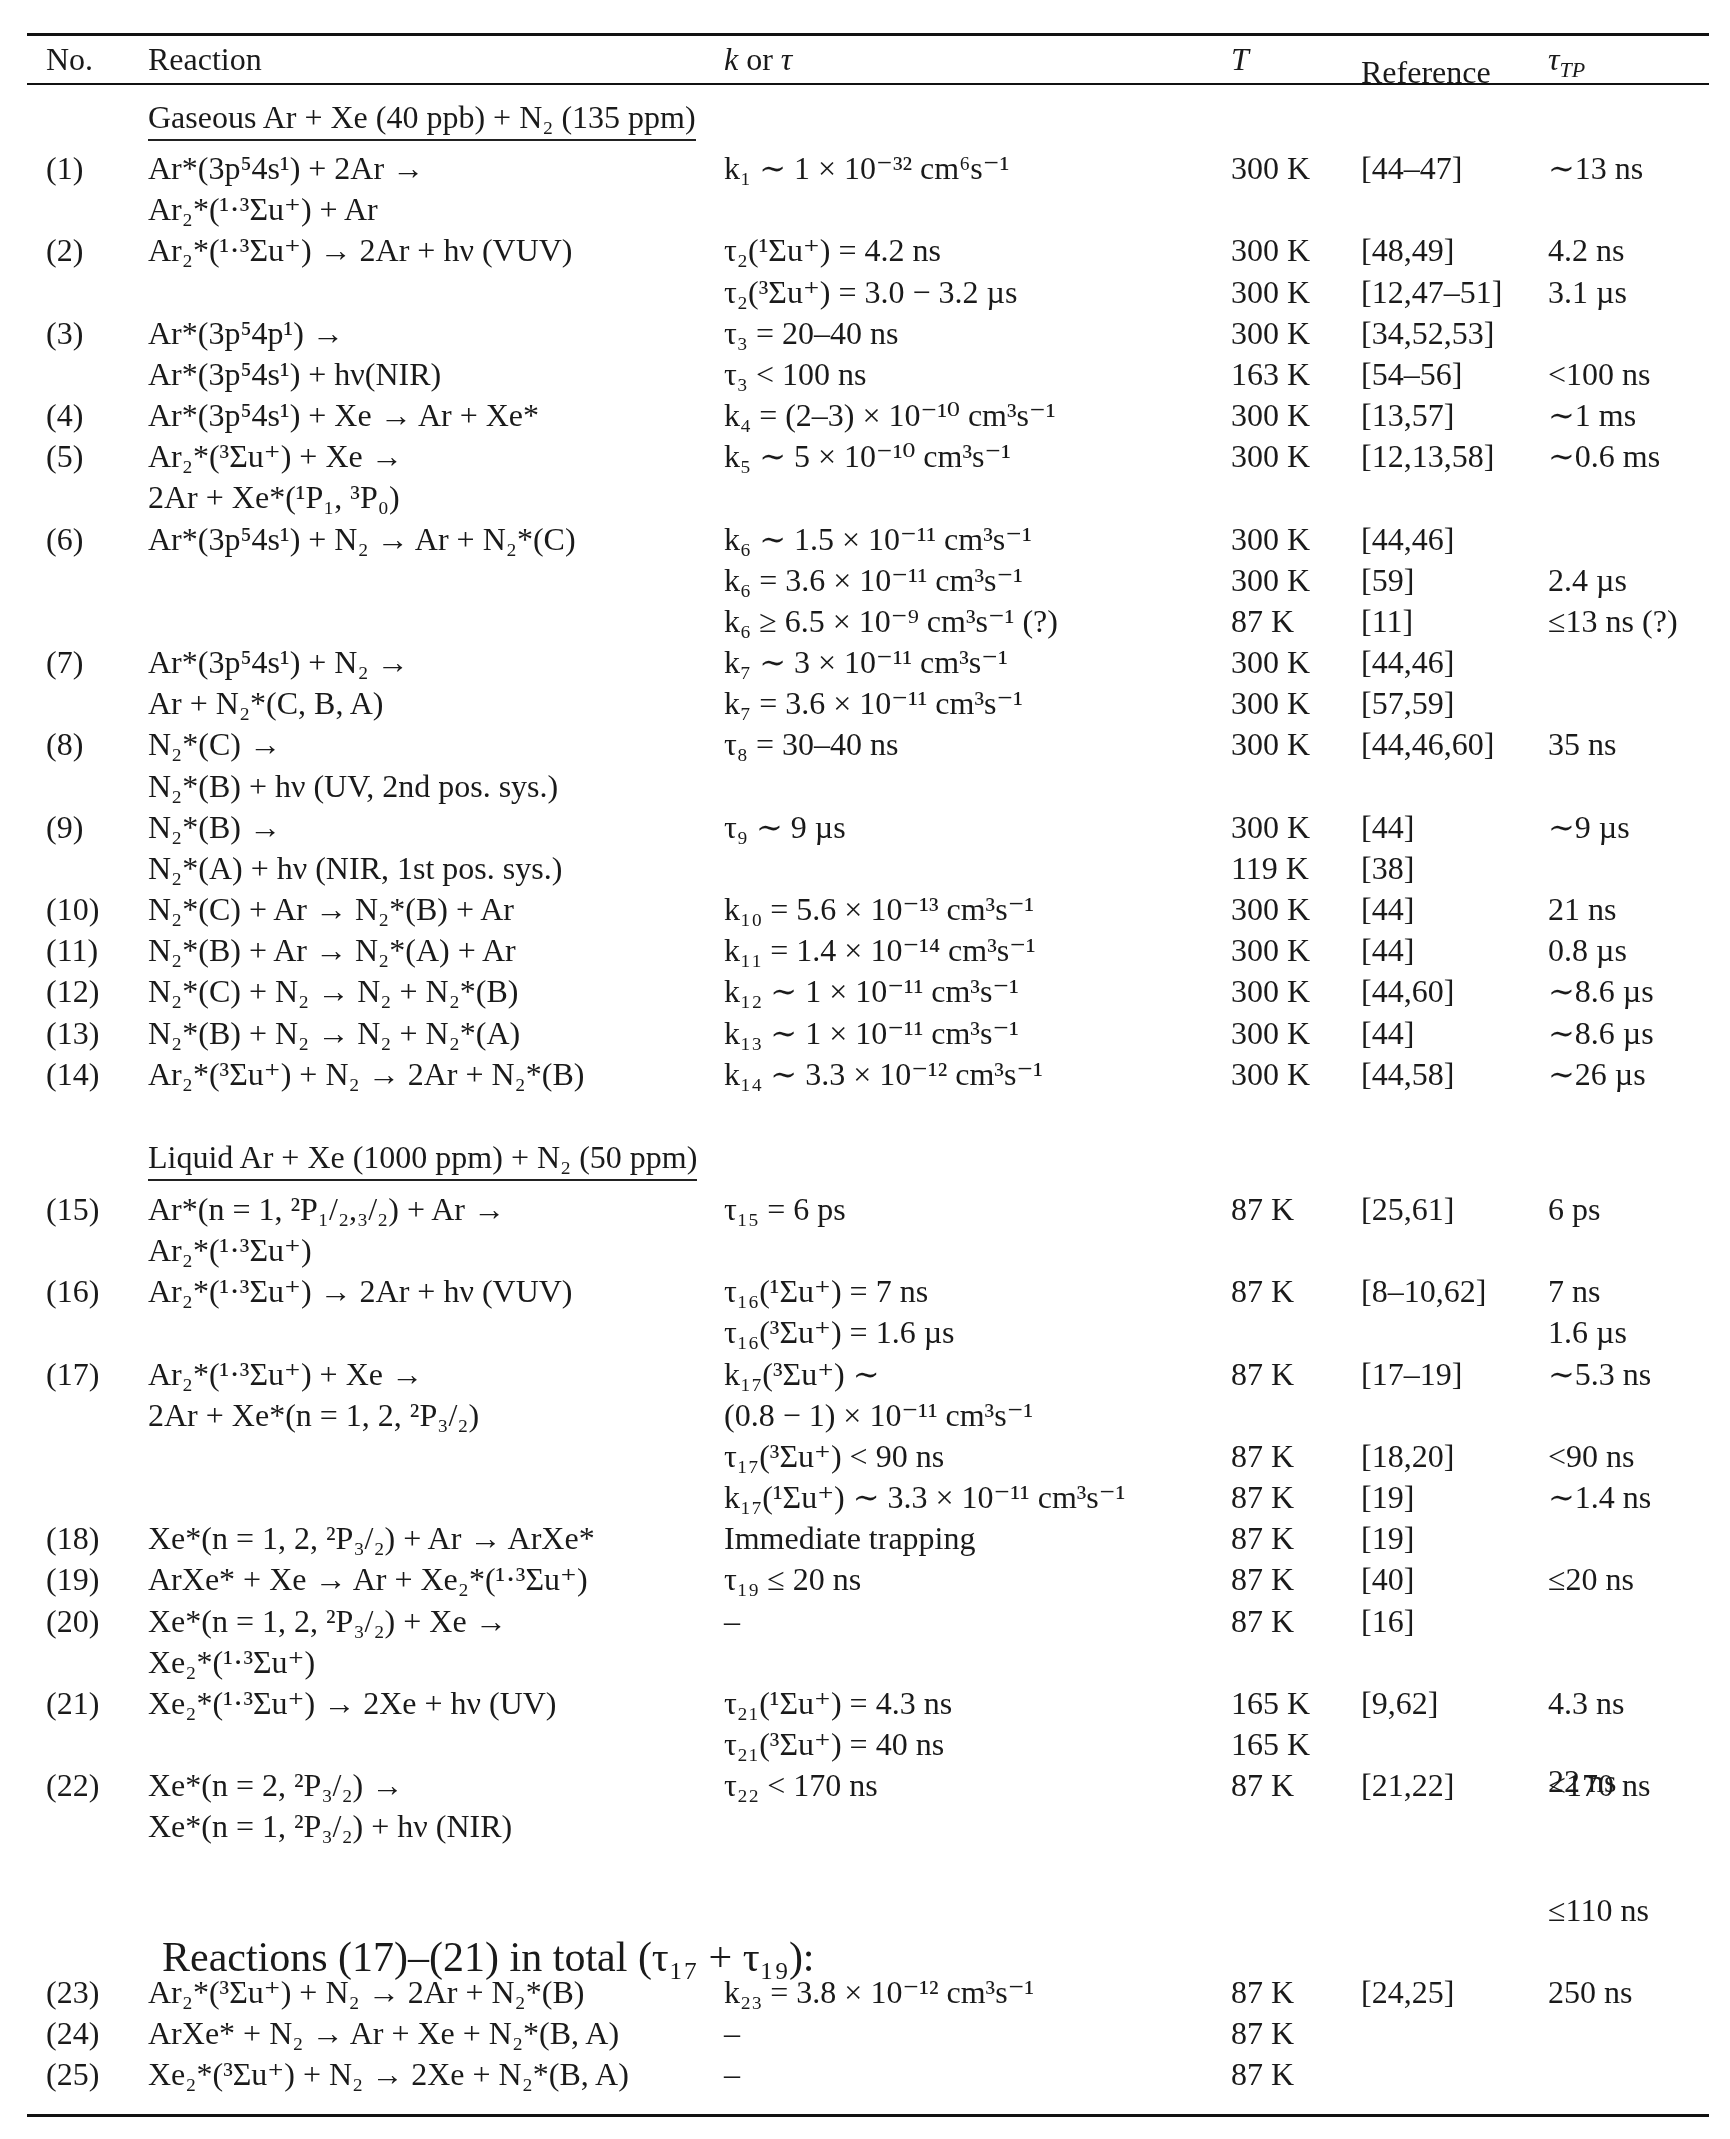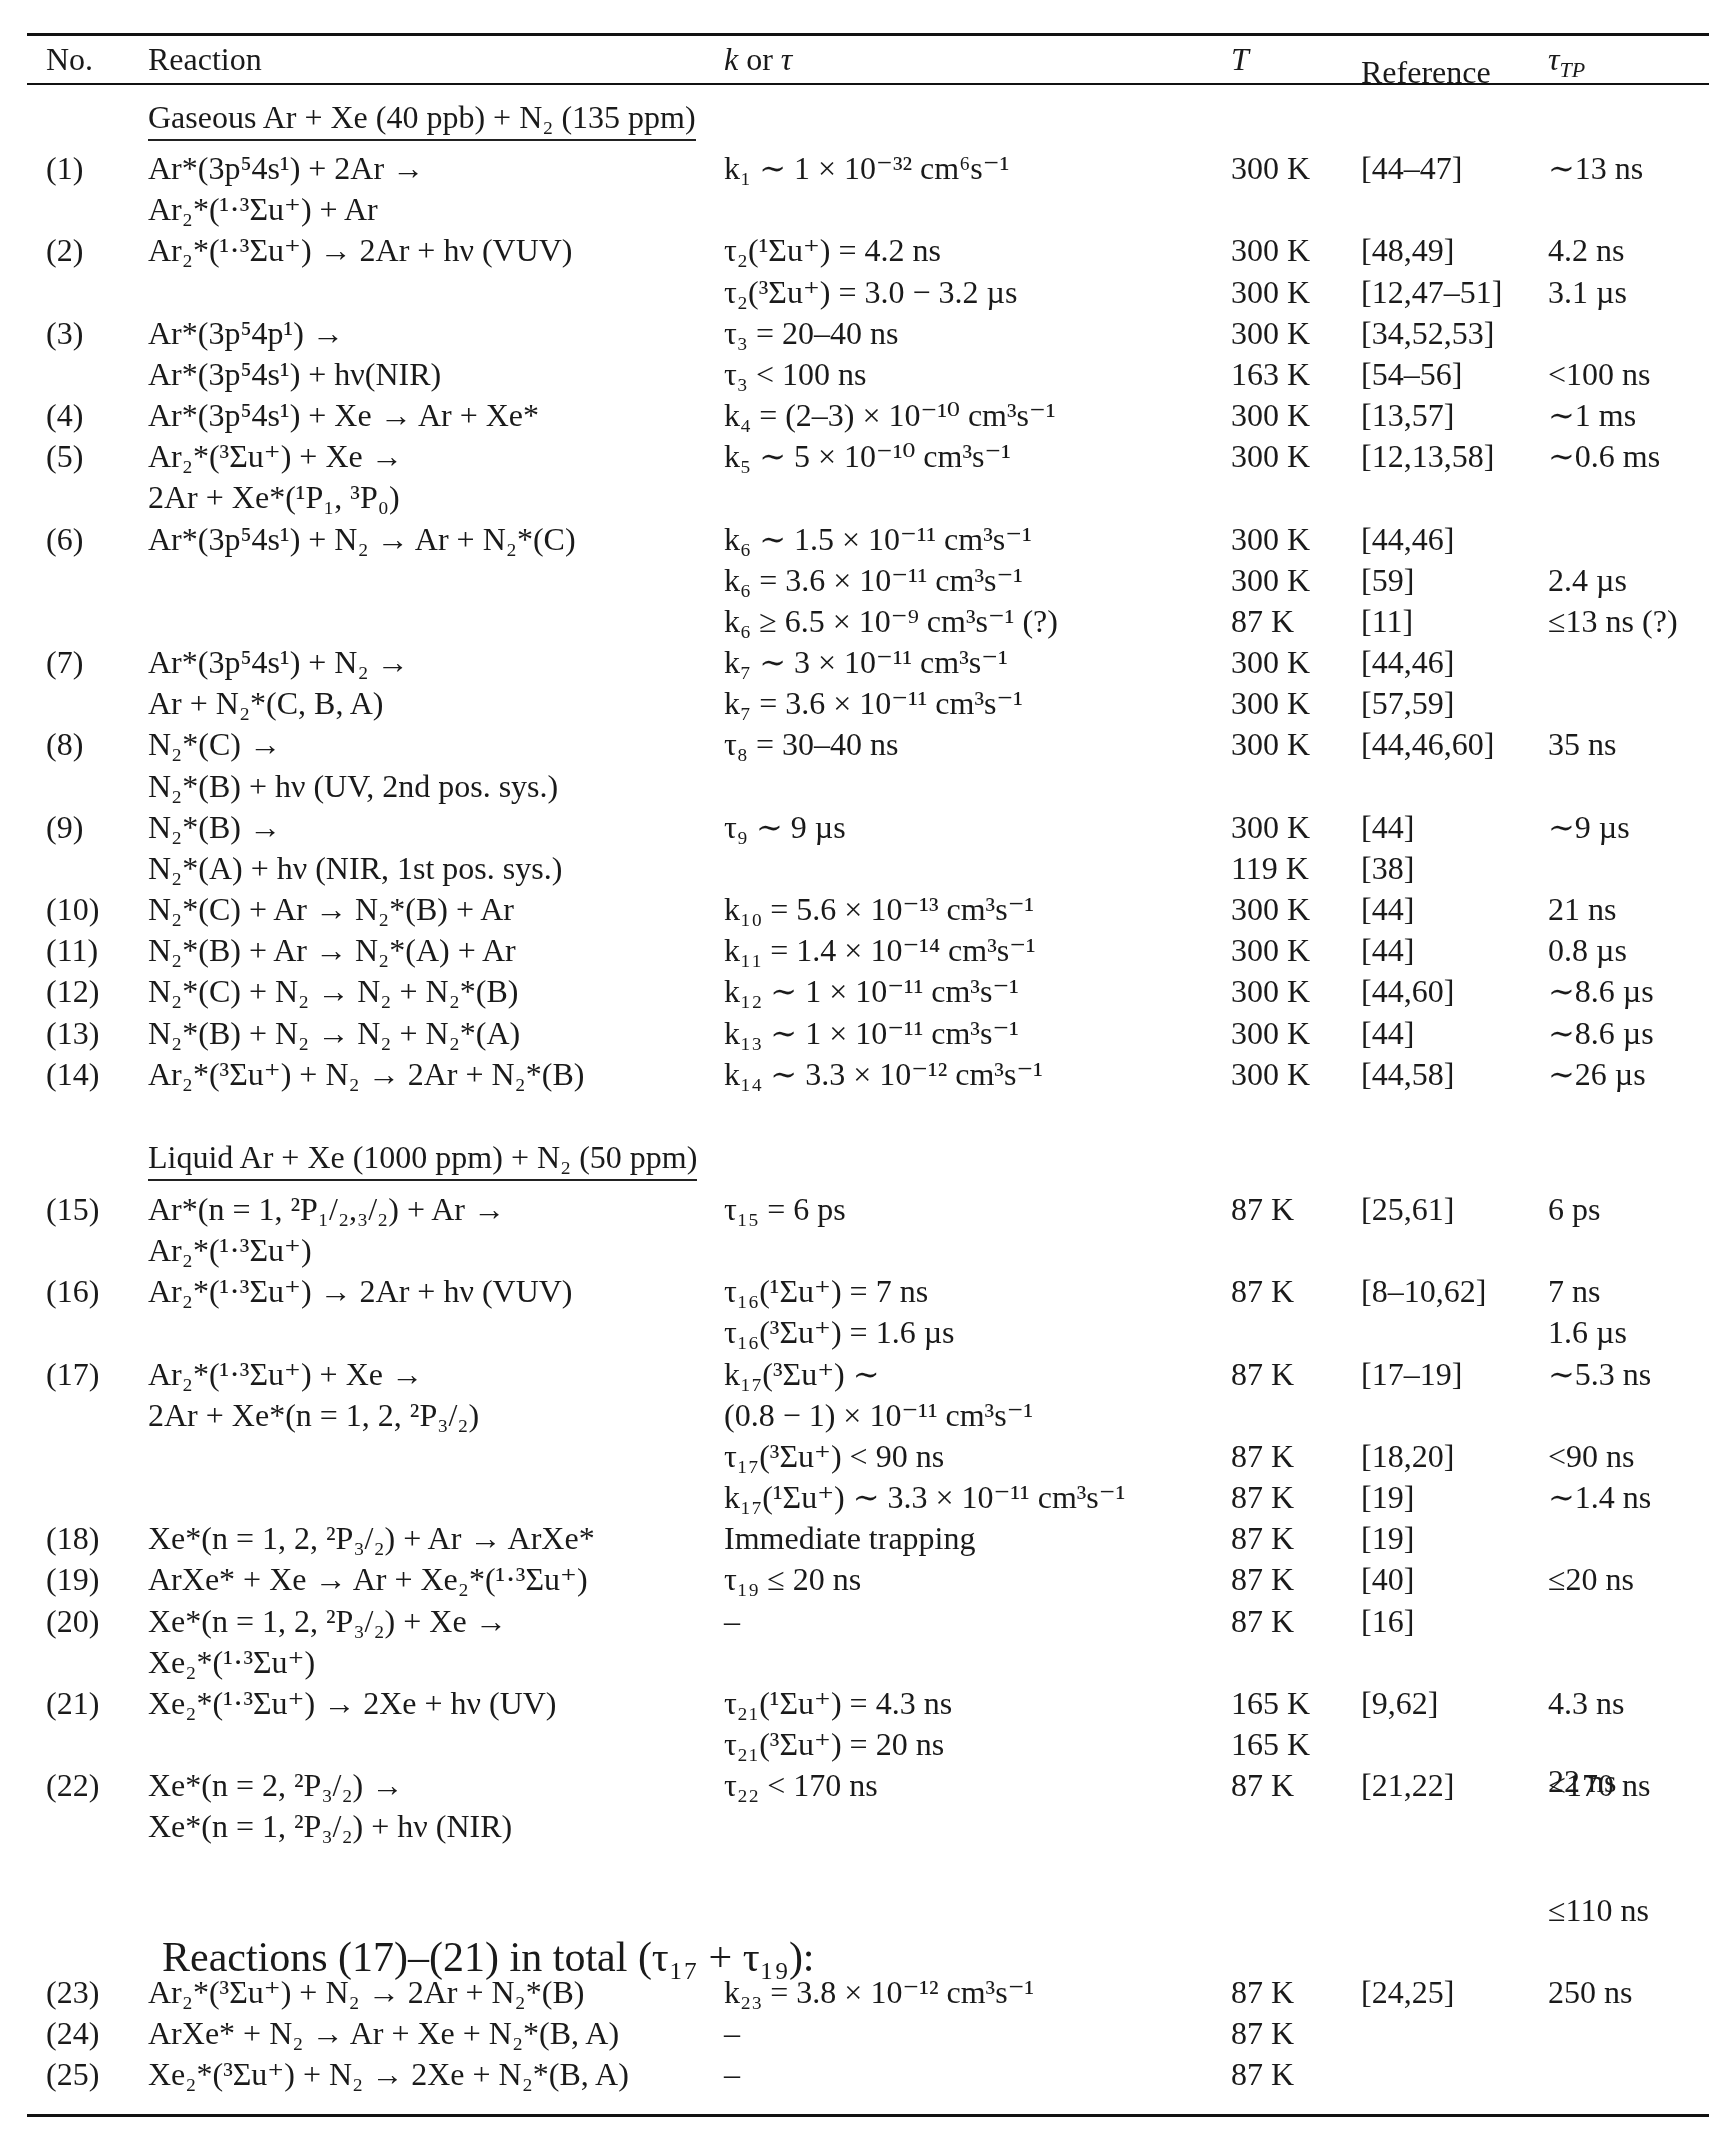--- a/index.html
+++ b/index.html
@@ -195,21 +195,21 @@
       <span class="cell c-rx" style="top: 1642px;">Xe₂*(¹·³Σu⁺)</span>
       <span class="cell c-k" style="top: 1601px;">–</span>
       <span class="cell c-t" style="top: 1601px;">87 K</span>
       <span class="cell c-ref" style="top: 1601px;">[16]</span>
       <span class="cell c-no" style="top: 1683px;">(21)</span>
       <span class="cell c-rx" style="top: 1683px;">Xe₂*(¹·³Σu⁺) → 2Xe + hν (UV)</span>
       <span class="cell c-k" style="top: 1683px;">τ₂₁(¹Σu⁺) = 4.3 ns</span>
       <span class="cell c-t" style="top: 1683px;">165 K</span>
       <span class="cell c-ref" style="top: 1683px;">[9,62]</span>
       <span class="cell c-tp" style="top: 1683px;">4.3 ns</span>
-      <span class="cell c-k" style="top: 1724px;">τ₂₁(³Σu⁺) = 20 ns</span>
+      <span class="cell c-k" style="top: 1724px;">τ₂₁(³Σu⁺) = 40 ns</span>
       <span class="cell c-t" style="top: 1724px;">165 K</span>
       <span class="cell c-tp" style="top: 1724px; margin-top: 37px;">22 ns</span>
       <span class="cell c-no" style="top: 1765px;">(22)</span>
       <span class="cell c-rx" style="top: 1765px;">Xe*(n = 2, ²P₃/₂) →</span>
       <span class="cell c-rx" style="top: 1806px;">Xe*(n = 1, ²P₃/₂) + hν (NIR)</span>
       <span class="cell c-k" style="top: 1765px;">τ₂₂ &lt; 170 ns</span>
       <span class="cell c-t" style="top: 1765px;">87 K</span>
       <span class="cell c-ref" style="top: 1765px;">[21,22]</span>
       <span class="cell c-tp" style="top: 1765px;">&lt;170 ns</span>
       <span class="total" style="top: 1890px;">Reactions (17)–(21) in total (τ₁₇ + τ₁₉):</span>

